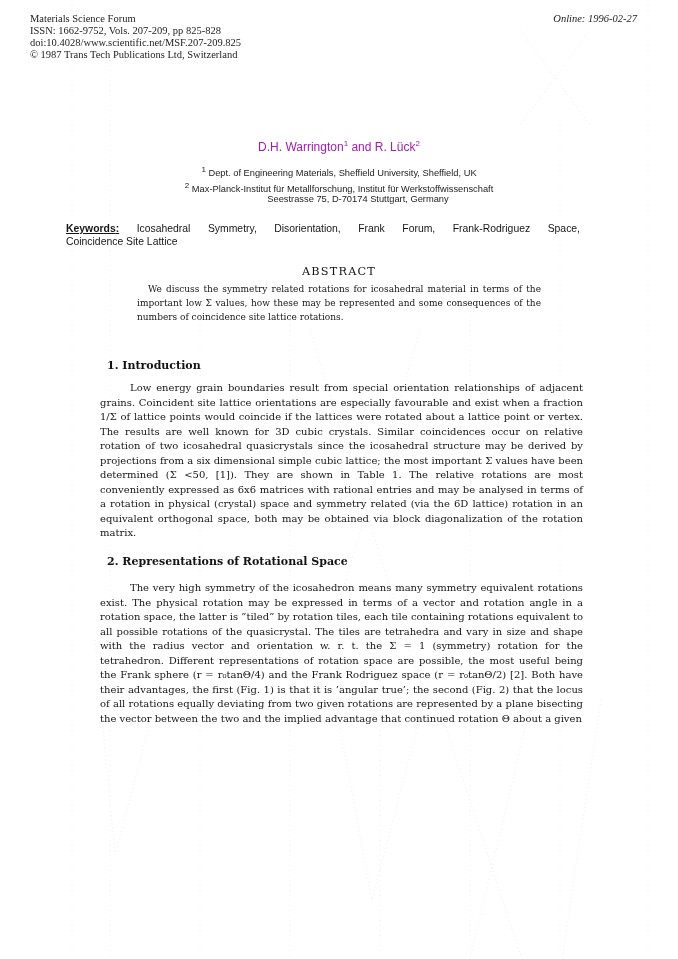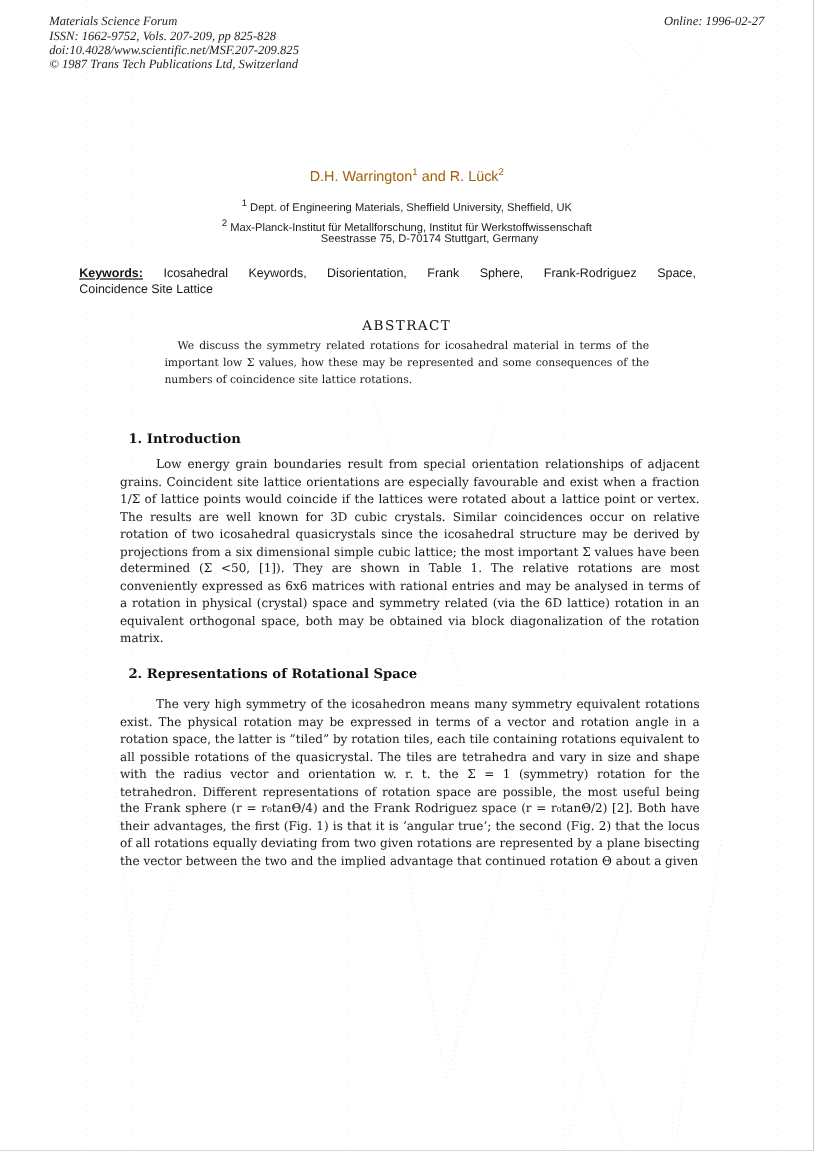--- a/index.html
+++ b/index.html
@@ -10,23 +10,22 @@
     margin: 0 auto;
     background: #ffffff;
     overflow: hidden;
     color: #1a1a1a;
   }
   .wm { position: absolute; top: 0; left: 0; z-index: 0; pointer-events: none; }
   .layer { position: absolute; z-index: 1; }
 
   
   .hdr-left {
-    left: 41px; top: 13px; width: 420px;
+    left: 30px; top: 13px; width: 420px;
     font-family: "Liberation Serif", serif;
-    font-style: italic;
     font-size: 10.5px; line-height: 11.9px;
     color: #222;
   }
   .hdr-right {
     right: 41px; top: 13px;
     font-family: "Liberation Serif", serif;
     font-style: italic;
     font-size: 10.5px;
     color: #222;
     text-align: right;
@@ -39,21 +38,21 @@
     font-family: "Liberation Sans", sans-serif;
     font-weight: bold;
     font-size: 12.6px; line-height: 15.6px;
     color: #111;
   }
   .authors {
     left: 0; top: 139px; width: 678px;
     text-align: center;
     font-family: "Liberation Sans", sans-serif;
     font-size: 12px;
-    color: #a16207;
+    color: #a21caf;
   }
   .authors sup, .affil sup { font-size: 8px; }
   .affil {
     left: 0; width: 678px;
     text-align: center;
     font-family: "Liberation Sans", sans-serif;
     font-size: 9.3px;
     color: #1c1c1c;
   }
   .affil-1 { top: 165px; }
@@ -145,21 +144,21 @@
   <div class="layer title">
   </div>
 
   <div class="layer authors"><span>D.H. Warrington</span><sup>1</sup><span> and R. Lück</span><sup>2</sup></div>
 
   <div class="layer affil affil-1"><sup>1</sup><span> Dept. of Engineering Materials, Sheffield University, Sheffield, UK</span></div>
   <div class="layer affil affil-2"><sup>2</sup><span> Max-Planck-Institut für Metallforschung, Institut für Werkstoffwissenschaft</span></div>
   <div class="layer affil affil-2b">Seestrasse 75, D-70174 Stuttgart, Germany</div>
 
   <div class="layer keywords">
-    <div class="kw-line1"><span class="kw-label"><span>Keywords</span><span>:</span></span> <span>Icosahedral Keywords, Disorientation, Frank Sphere, Frank-Rodriguez Space,</span></div>
+    <div class="kw-line1"><span class="kw-label"><span>Keywords</span><span>:</span></span> <span>Icosahedral Symmetry, Disorientation, Frank Forum, Frank-Rodriguez Space,</span></div>
     <div>Coincidence Site Lattice</div>
   </div>
 
   <div class="layer abs-head">ABSTRACT</div>
   <div class="layer abs-text">We discuss the symmetry related rotations for icosahedral material in terms of the important low Σ values, how these may be represented and some consequences of the numbers of coincidence site lattice rotations.</div>
 
   <div class="layer sec-head sec-head-1">1.  Introduction</div>
   <div class="layer sec-para sec-para-1">Low energy grain boundaries result from special orientation relationships of adjacent grains. Coincident site lattice orientations are especially favourable and exist when a fraction 1/Σ of lattice points would coincide if the lattices were rotated about a lattice point or vertex. The results are well known for 3D cubic crystals. Similar coincidences occur on relative rotation of two icosahedral quasicrystals since the icosahedral structure may be derived by projections from a six dimensional simple cubic lattice; the most important Σ values have been determined (Σ &lt;50, [1]). They are shown in Table 1. The relative rotations are most conveniently expressed as 6x6 matrices with rational entries and may be analysed in terms of a rotation in physical (crystal) space and symmetry related (via the 6D lattice) rotation in an equivalent orthogonal space, both may be obtained via block diagonalization of the rotation matrix.</div>
 
   <div class="layer sec-head sec-head-2">2.  Representations of Rotational Space</div>

